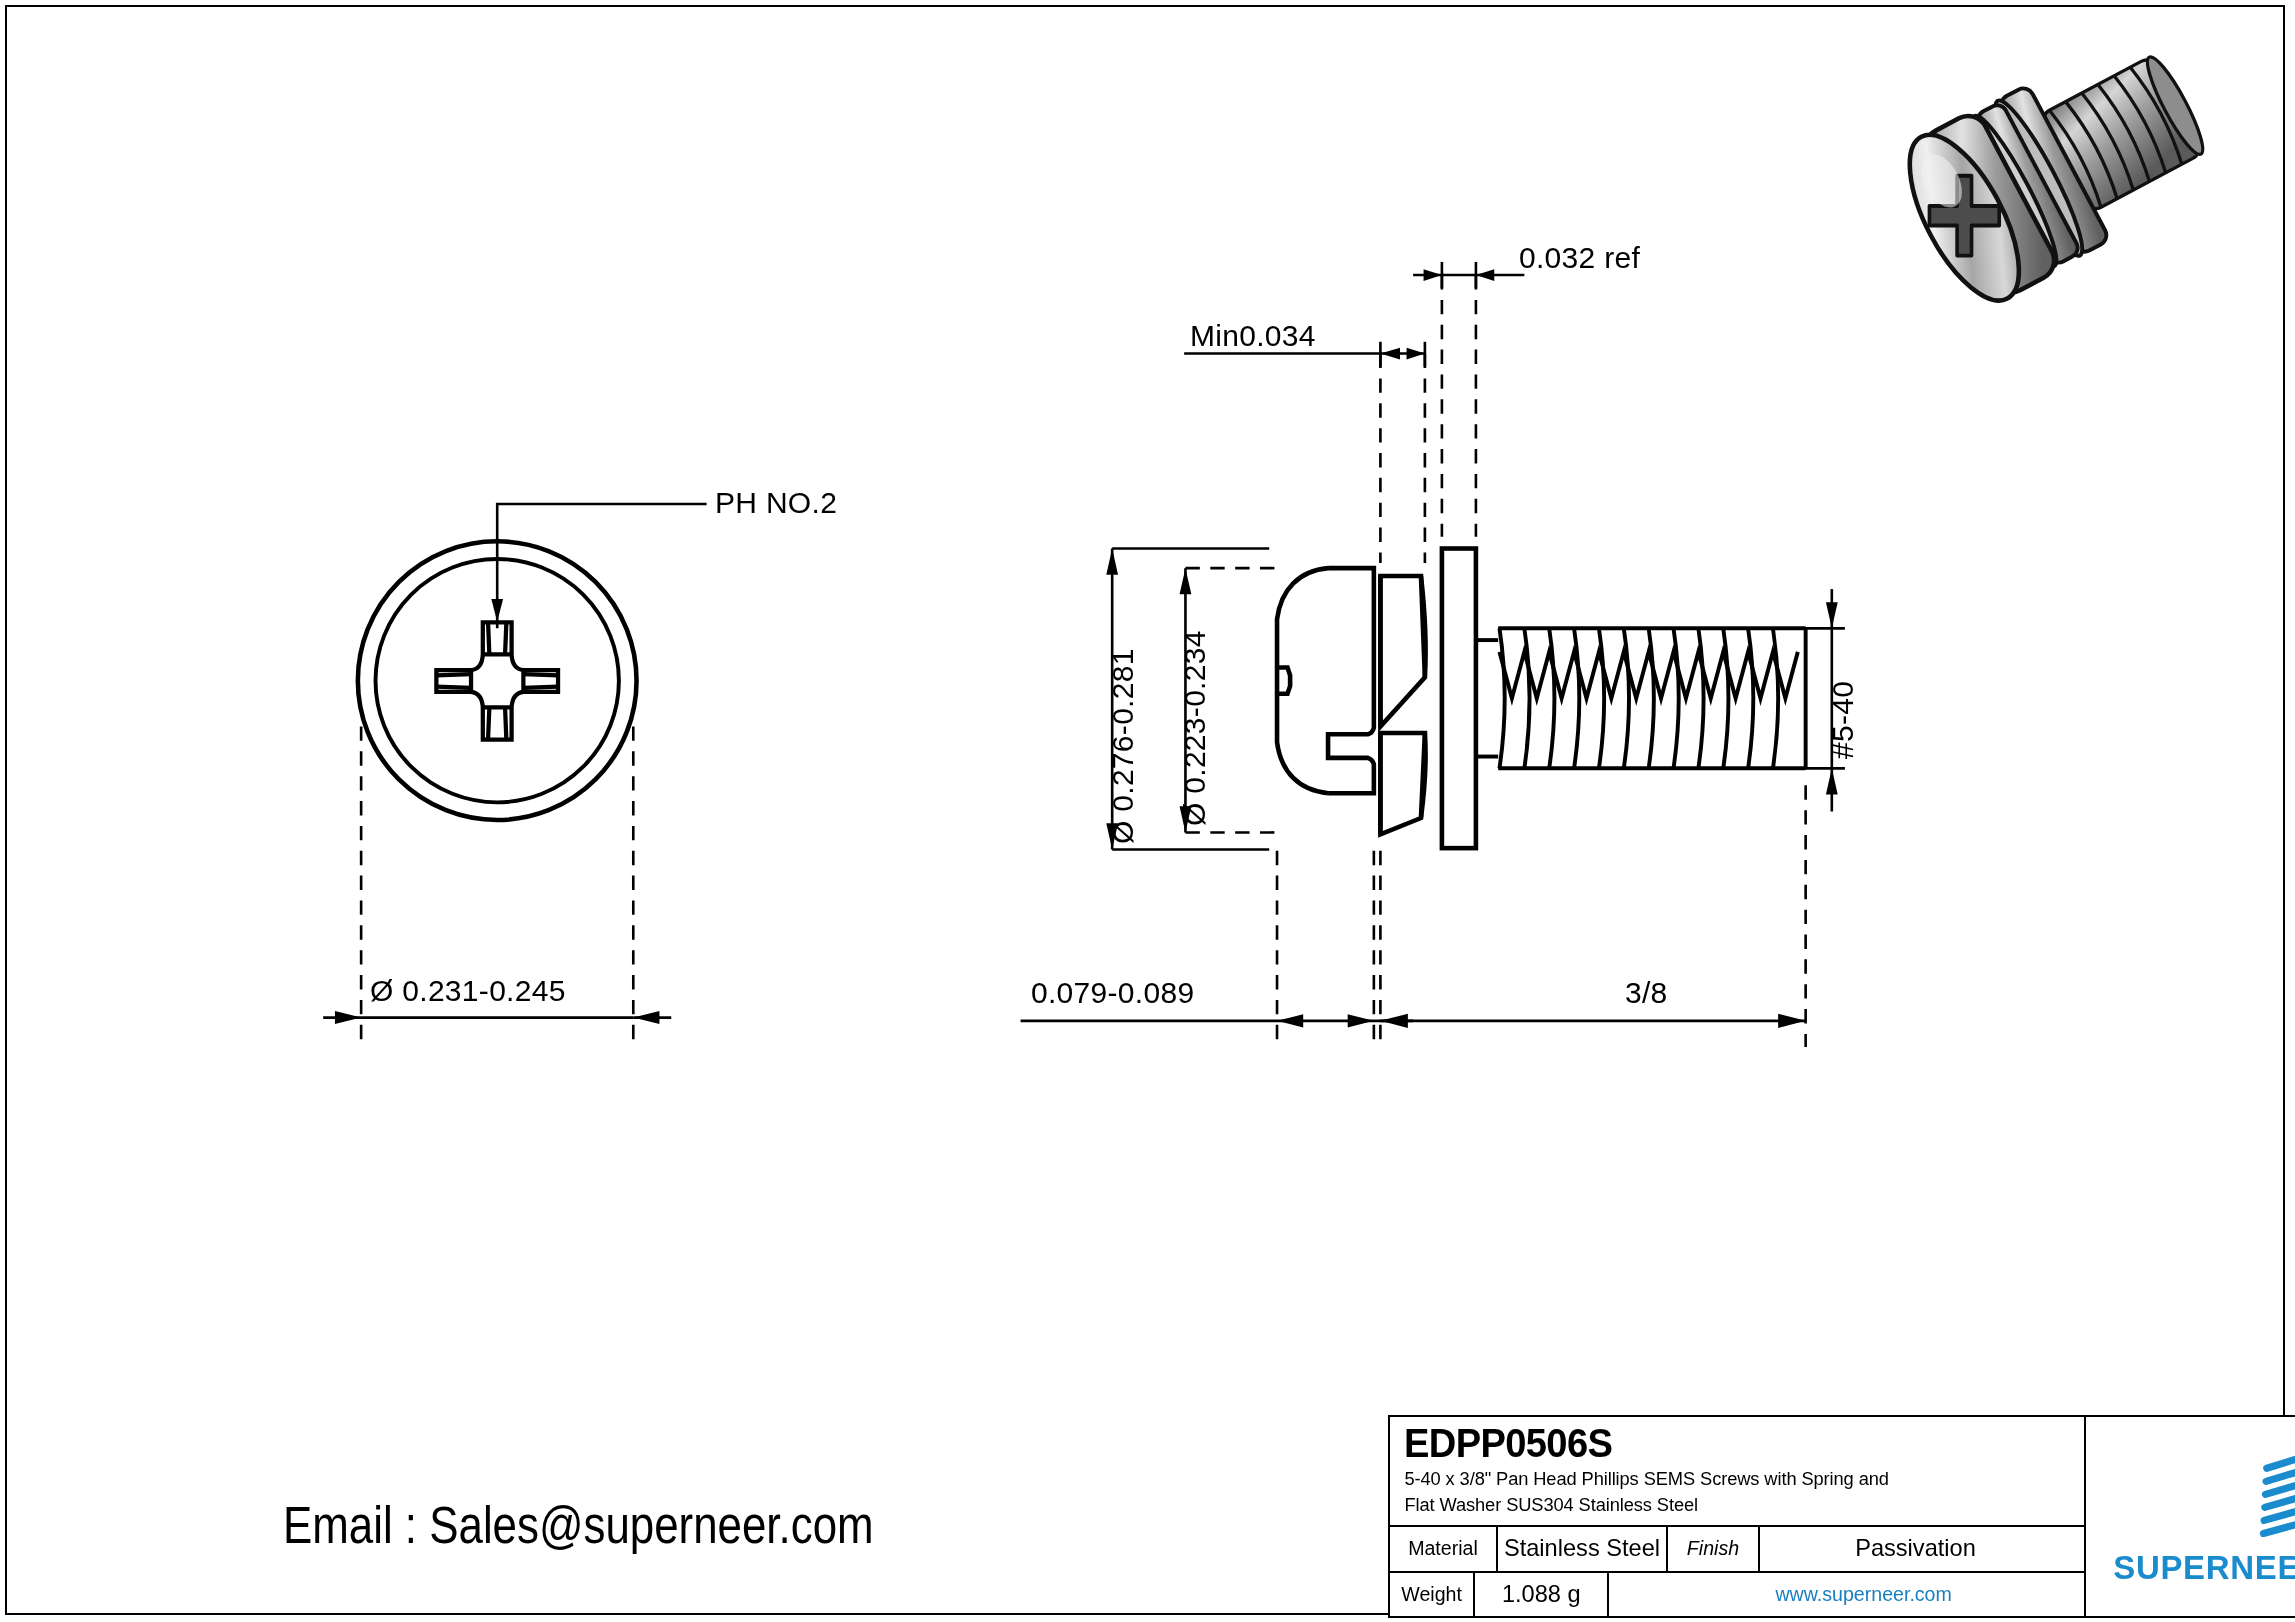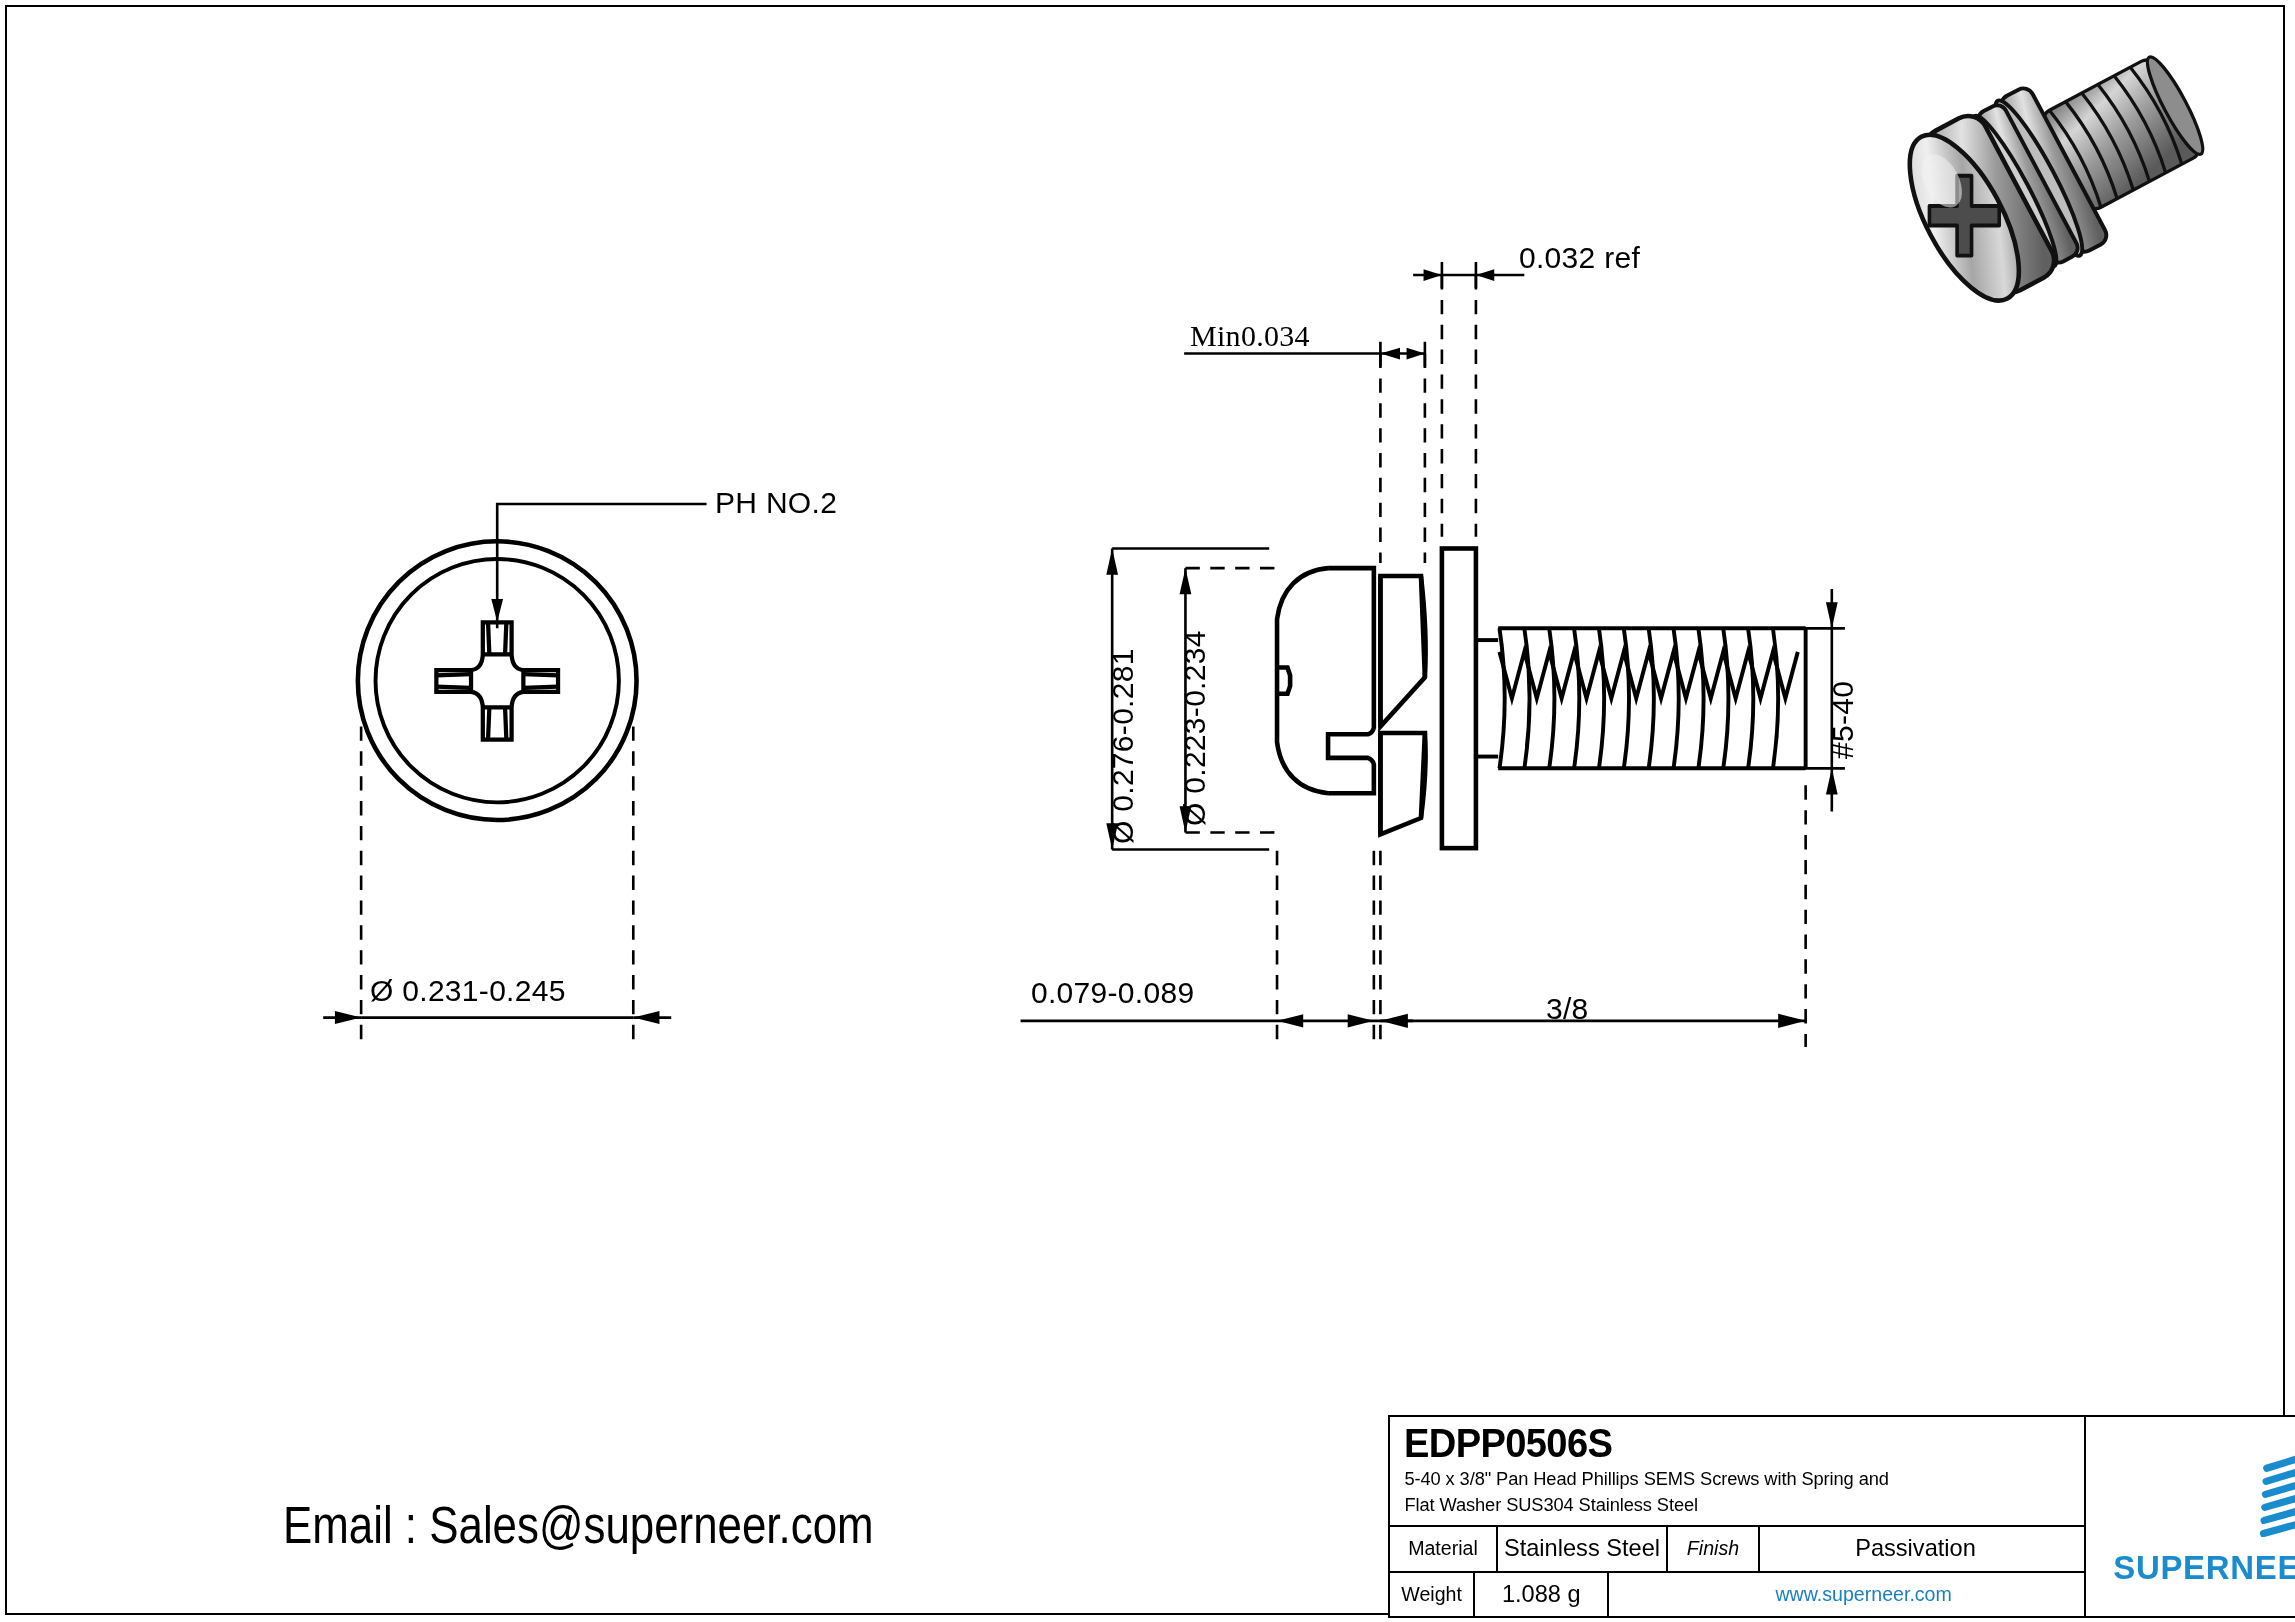--- a/index.html
+++ b/index.html
@@ -391,31 +391,31 @@
       <polygon points="2760,1560 2718,1549 2718,1571" fill="#000" stroke="none"></polygon>
     </g>
   </svg>
 
   <div class="dim" style="left:715px; top:486px;">PH NO.2</div>
 
   <div class="dim" style="left:370px; top:974px;">Ø 0.231-0.245</div>
 
   <div class="dim" style="left:1519px; top:241px;text-align:right;">0.032 ref</div>
 
-  <div class="dim" style="left:1190px; top:319px;font-family:Liberation Serif, serif;">Min0.034</div>
+  <div class="dim" style="left:1190px; top:319px;">Min0.034</div>
 
   <div class="dim vert" style="left:1106px; top:844px;">Ø 0.276-0.281</div>
 
   <div class="dim vert" style="left:1178px; top:826px;">Ø 0.223-0.234</div>
 
   <div class="dim vert" style="left:1826px; top:759px;">#5-40</div>
 
   <div class="dim" style="left:1031px; top:976px;">0.079-0.089</div>
 
-  <div class="dim" style="left:1546px; top:976px;margin-top:16px;">3/8</div>
+  <div class="dim" style="left:1625px; top:976px;">3/8</div>
 
   <div id="email">Email : Sales@superneer.com</div>
 
   <div id="titleblock">
 
     <div id="tb-left">
 
       <div id="tb-desc">
         <div id="tb-code">EDPP0506S</div>
         <div class="tb-desc-line">5-40 x 3/8" Pan Head Phillips SEMS Screws with Spring and</div>

